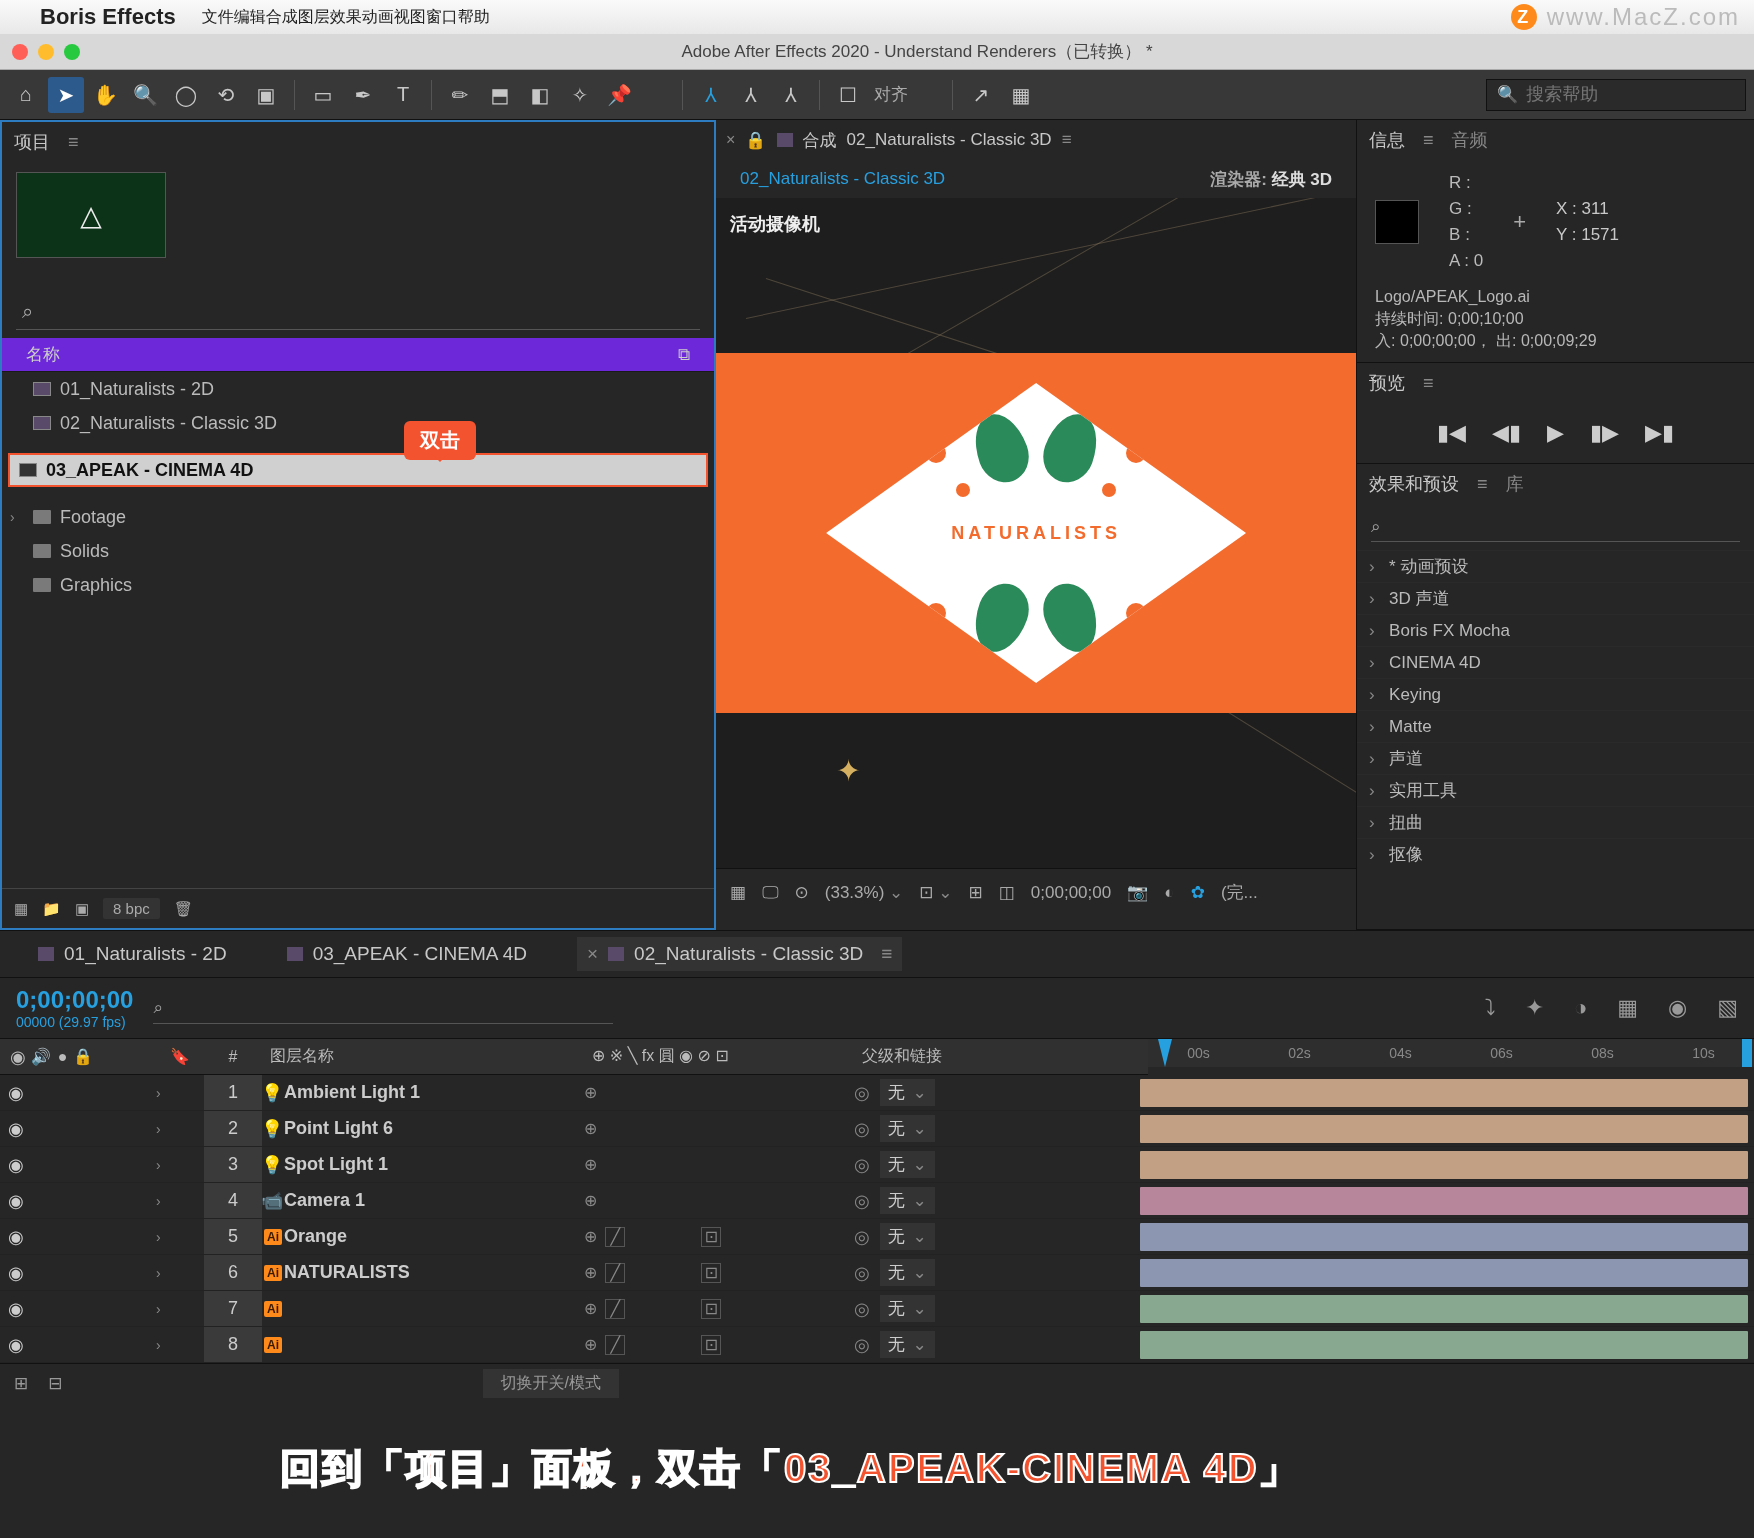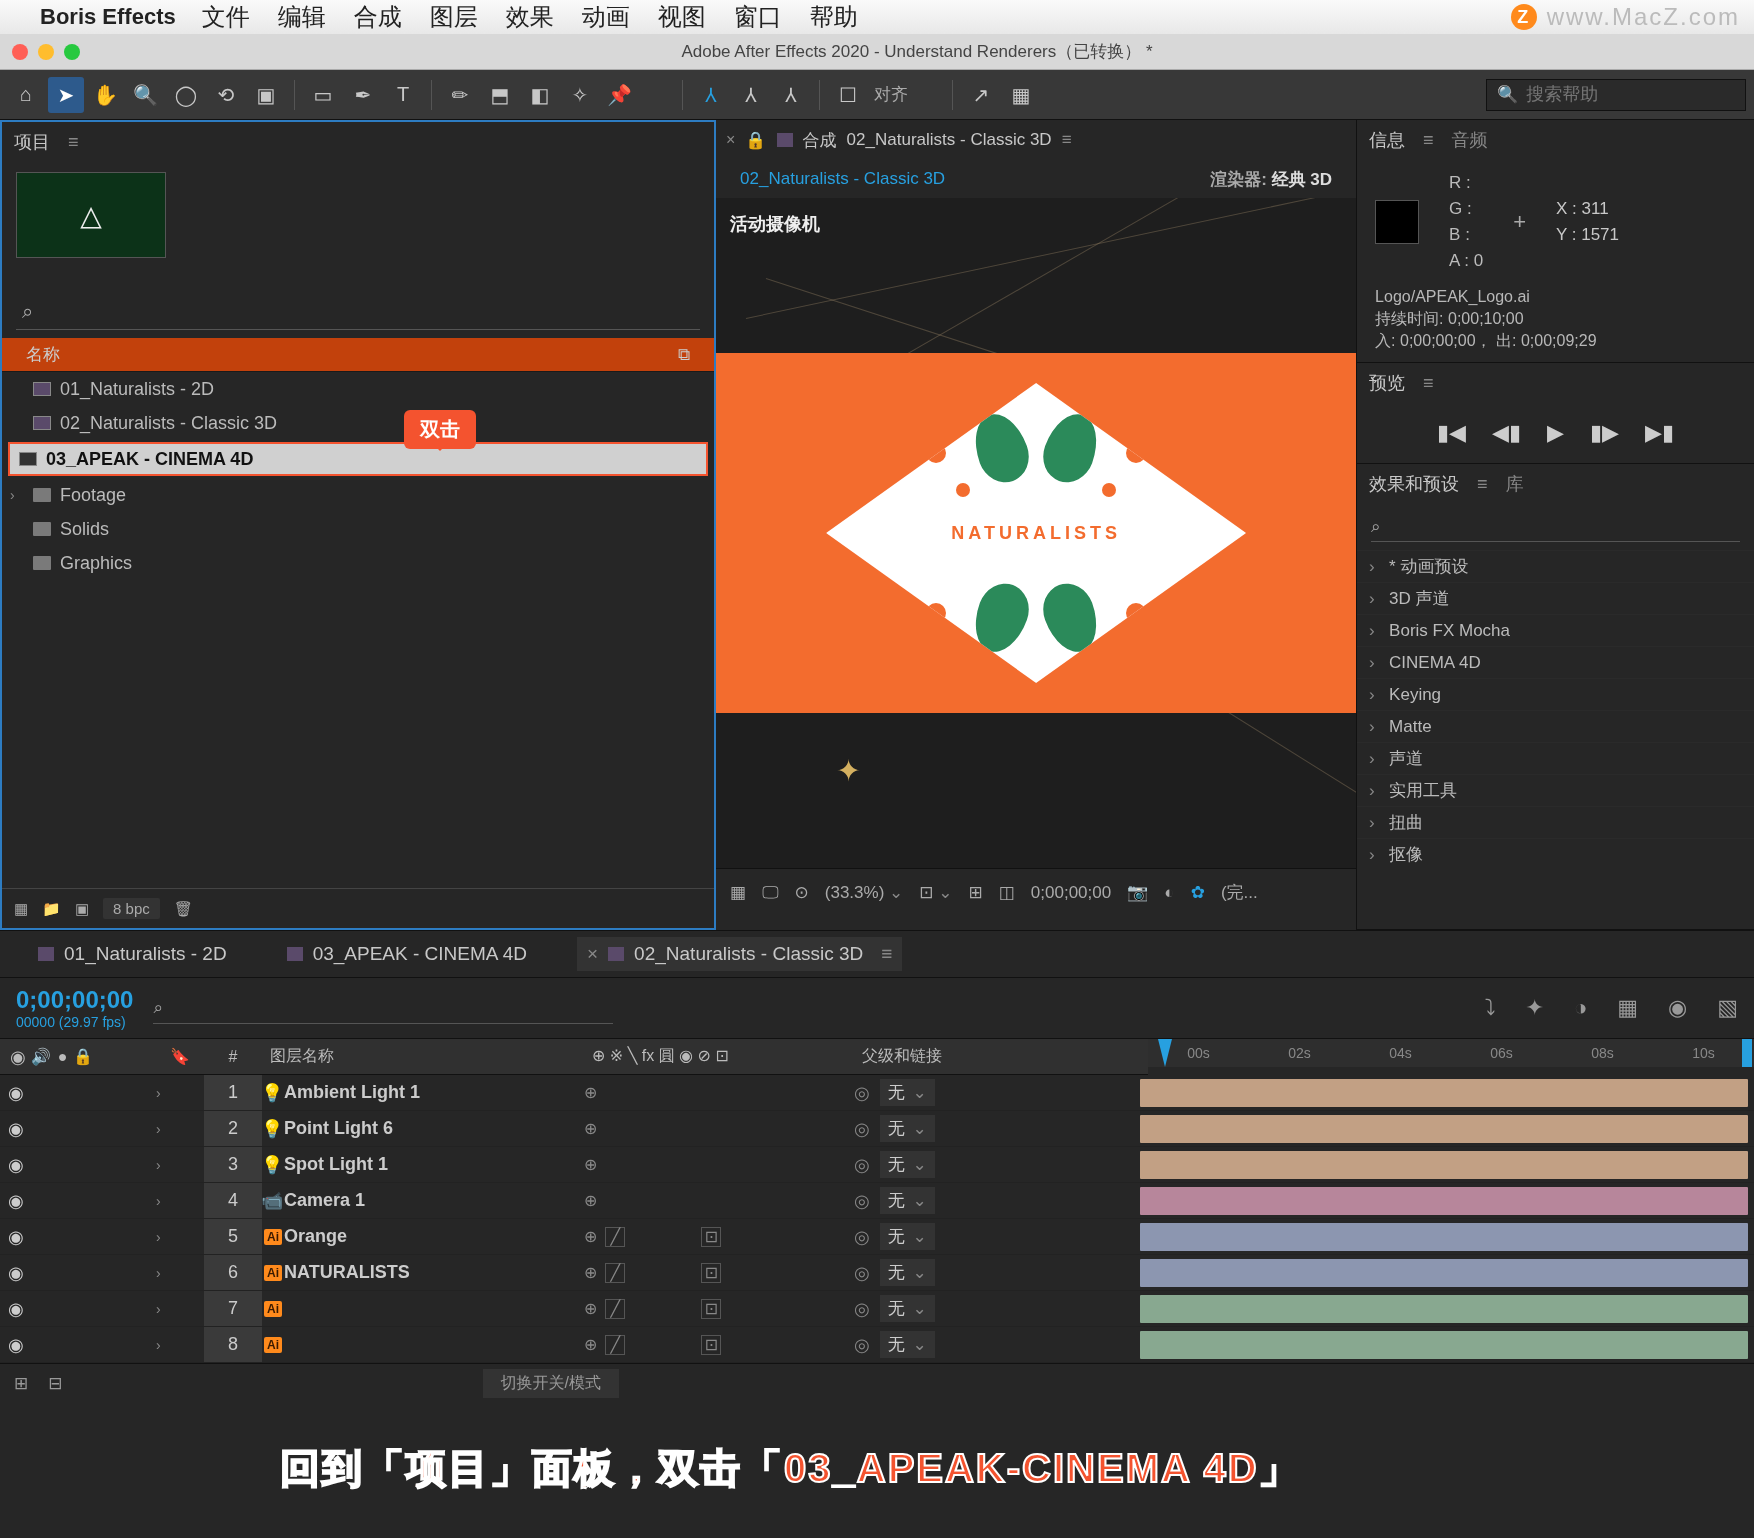--- a/index.html
+++ b/index.html
@@ -2,21 +2,21 @@
 <html><head>
 <meta charset="utf-8">
 <style>
 * { margin:0; padding:0; box-sizing:border-box; font-family:"Helvetica Neue",Arial,sans-serif; -webkit-font-smoothing:antialiased; }
 body { background:#262626; color:#c8c8c8; font-size:17px; overflow:hidden; width:1754px; height:1538px; position:relative; }
 
 
 .menubar { height:34px; background:linear-gradient(#fafafa,#e8e8e8); display:flex; align-items:center; padding:0 14px; gap:26px; color:#222; font-weight:400; }
 .menubar .apple { font-size:22px; }
 .menubar .appname { font-weight:700; font-size:22px; }
-.menubar .menuitems { display:flex; gap:28px; font-size:24px; }
+.menubar .menuitems { display:flex; font-size:16px; }
 .menubar .watermark { margin-left:auto; color:#bbb; font-size:24px; letter-spacing:2px; display:flex; align-items:center; gap:10px; }
 .menubar .watermark .z { width:26px; height:26px; border-radius:50%; background:#ff8a1c; color:#fff; display:flex; align-items:center; justify-content:center; font-weight:700; font-size:18px; }
 
 
 .titlebar { height:36px; background:#d8d8d8; display:flex; align-items:center; color:#444; font-size:17px; border-bottom:1px solid #aaa; }
 .traffic { display:flex; gap:10px; padding-left:12px; }
 .traffic span { width:16px; height:16px; border-radius:50%; }
 .tr-red{background:#ff5f56;} .tr-yellow{background:#ffbd2e;} .tr-green{background:#27c93f;}
 .titlebar .title { flex:1; text-align:center; }
 
@@ -41,27 +41,27 @@
 .panel-tab .dim { color:#888; }
 
 
 .proj-head { display:flex; padding:10px 14px; gap:14px; }
 .proj-thumb { width:150px; height:86px; background:#0c3218; border:1px solid #555; position:relative; display:flex; align-items:center; justify-content:center; }
 .proj-thumb .logo { color:#eee; font-size:28px; }
 .proj-info { font-size:17px; line-height:26px; }
 .proj-info .name { font-weight:700; color:#e8e8e8; }
 .proj-search { margin:26px 14px 8px; height:36px; display:flex; align-items:center; border-bottom:1px solid #555; padding:0 6px; color:#aaa; font-size:20px; }
 .proj-list { flex:1; overflow:auto; }
-.proj-hdr { height:34px; background:#c2410c; display:flex; align-items:center; padding:0 24px; justify-content:space-between; font-size:17px; color:#ccc; border-bottom:1px solid #1a1a1a;}
+.proj-hdr { height:34px; background:#6d28d9; display:flex; align-items:center; padding:0 24px; justify-content:space-between; font-size:17px; color:#ccc; border-bottom:1px solid #1a1a1a;}
 .proj-row { height:34px; display:flex; align-items:center; padding:0 8px; gap:8px; font-size:18px; font-family:Georgia,serif; color:#bbb; position:relative; }
 .proj-row .twisty { width:14px; color:#888; font-size:14px; }
 .proj-row .icon { width:20px; height:16px; display:flex; align-items:center; justify-content:center; }
 .proj-row .compicon { width:18px; height:14px; background:#5a4a6a; border:1px solid #888; }
 .proj-row .folder { width:18px; height:14px; background:#7a7a7a; border-radius:1px; }
-.proj-row.highlight { background:#d0d0d0; color:#111; border:2px solid #f4532f; font-weight:700; font-family:Arial; margin:2px 6px; }
+.proj-row.highlight { background:#d0d0d0; color:#111; border:2px solid #f4532f; font-weight:700; font-family:Arial; margin:13px 6px; }
 .callout { position:absolute; top:-34px; right:230px; background:#f4532f; color:#fff; padding:6px 16px; border-radius:6px; font-size:20px; font-family:Arial; }
 .callout::after { content:""; position:absolute; bottom:-10px; left:28px; border:8px solid transparent; border-top-color:#f4532f; }
 .proj-footer { height:40px; border-top:1px solid #444; display:flex; align-items:center; padding:0 12px; gap:14px; color:#aaa; font-size:15px; }
 .proj-footer .bpc { background:#333; padding:2px 10px; border-radius:2px; }
 
 
 .comp-tabs { height:40px; display:flex; align-items:center; padding:0 10px; gap:10px; font-size:17px; color:#c8c8c8; }
 .comp-tabs .x { color:#888; font-size:16px; }
 .comp-tabs .tabicon { width:16px;height:14px;background:#5a4a6a; }
 .comp-subtab { height:38px; display:flex; align-items:center; padding:0 24px; justify-content:space-between; font-size:17px; }

